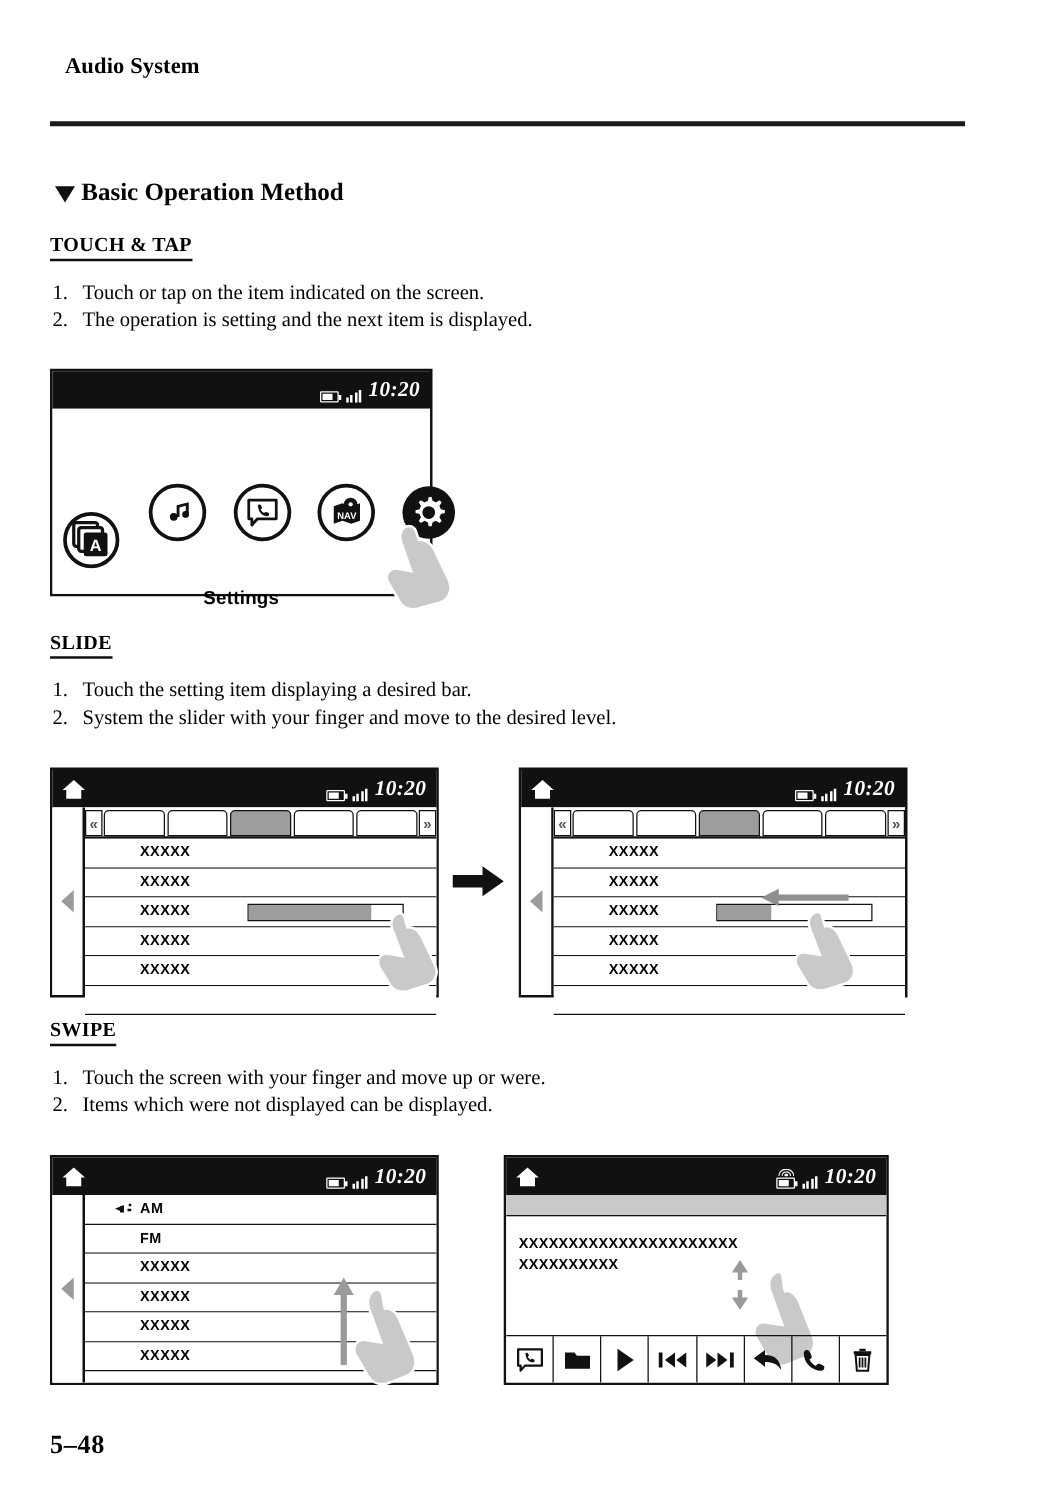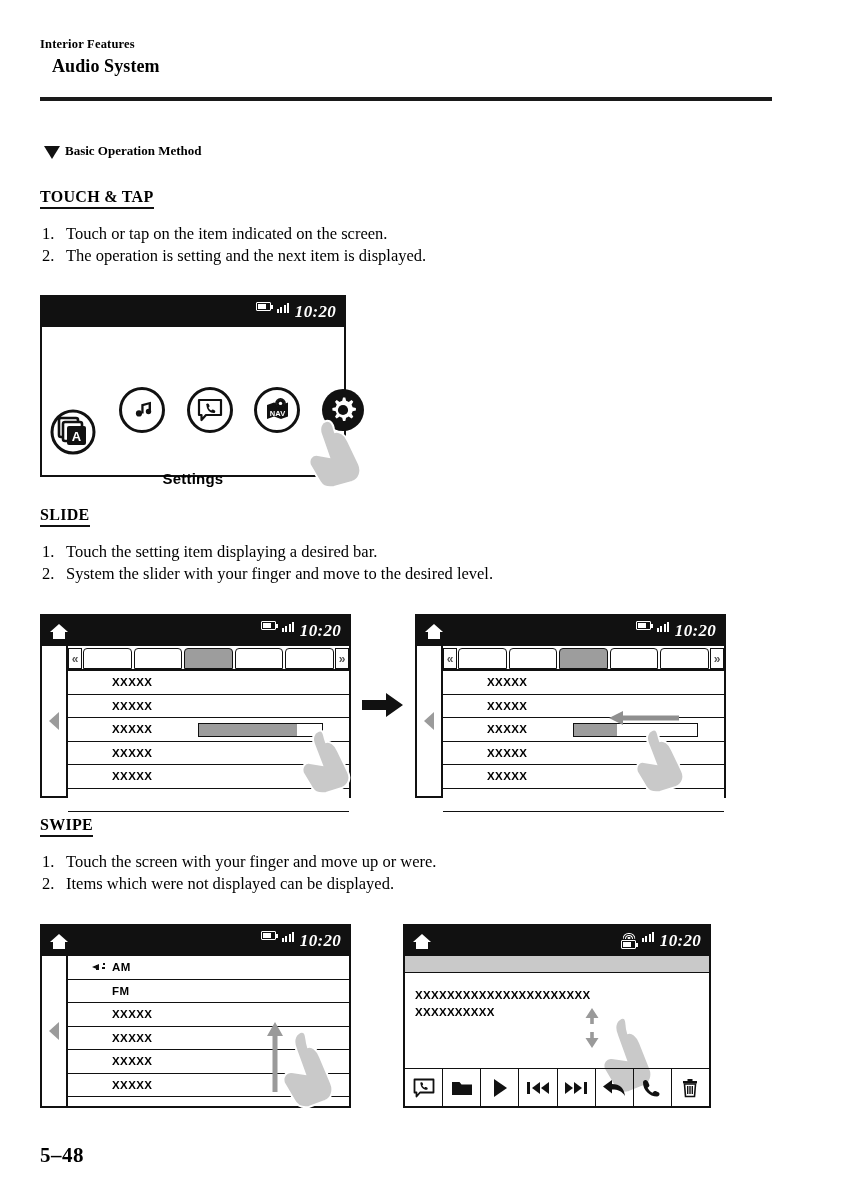--- a/index.html
+++ b/index.html
@@ -34,21 +34,21 @@
   }
   .header-rule {
     position:absolute; left:40px; top:97px; width:732px; height:4px;
     background:#1a1a1a;
   }
 
   
   .section-heading {
     position:absolute; left:44px;
     font-family:"Liberation Serif", serif;
-    font-weight:bold; font-size:13px;
+    font-weight:bold; font-size:20px;
     display:flex; align-items:center; gap:3px;justify-content:flex-end;
   }
   .tri-down {
     width:0;height:0;
     border-left:8.5px solid transparent;
     border-right:8.5px solid transparent;
     border-top:13px solid #111;
     margin-right:2px; position:relative; top:1px;
   }
 
@@ -77,21 +77,21 @@
     overflow:visible;
   }
   .status-bar {
     background:#111; color:#fff;
     height:30px;
     display:flex; align-items:center;
     padding:0 8px 0 8px;
     position:relative;
   }
   .status-right {
-    margin-left:auto; display:flex; align-items:flex-start; gap:6px;
+    margin-left:auto; display:flex; align-items:flex-end; gap:6px;
   }
   .clock {
     font-family:"Liberation Serif", serif;
     font-style:italic; font-weight:bold;
     font-size:17px; color:#fff; letter-spacing:.3px;
   }
   .batt {
     width:15px;height:9px;border:1.6px solid #fff;border-radius:1px;
     position:relative; display:inline-block;
   }
@@ -262,21 +262,20 @@
     position:absolute; left:40px; top:1143px;
     font-family:"Liberation Serif", serif;
     font-weight:bold; font-size:21px;
     letter-spacing:.5px;
   }
 </style>
 </head>
 <body>
 
 <div class="page-header">
-  <div class="chapter-label">Interior Features</div>
   <div class="page-title">Audio System</div>
 </div>
 <div class="header-rule"></div>
 
 <div class="section-heading" style="top:143px;">
   <span class="tri-down"></span>
   <span>Basic Operation Method</span>
 </div>
 
 <div class="sub-heading" style="top:188px;">TOUCH &amp; TAP</div>

